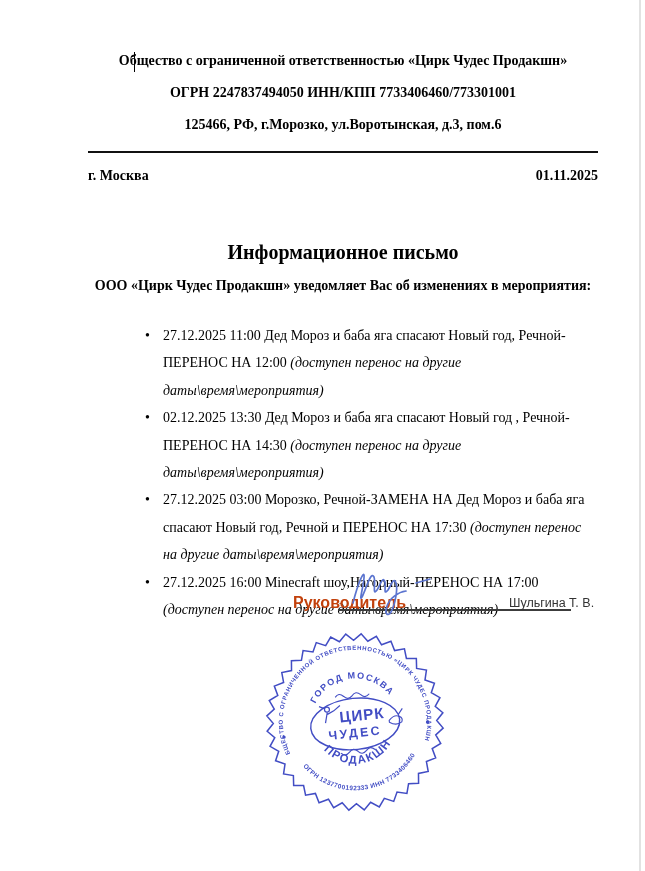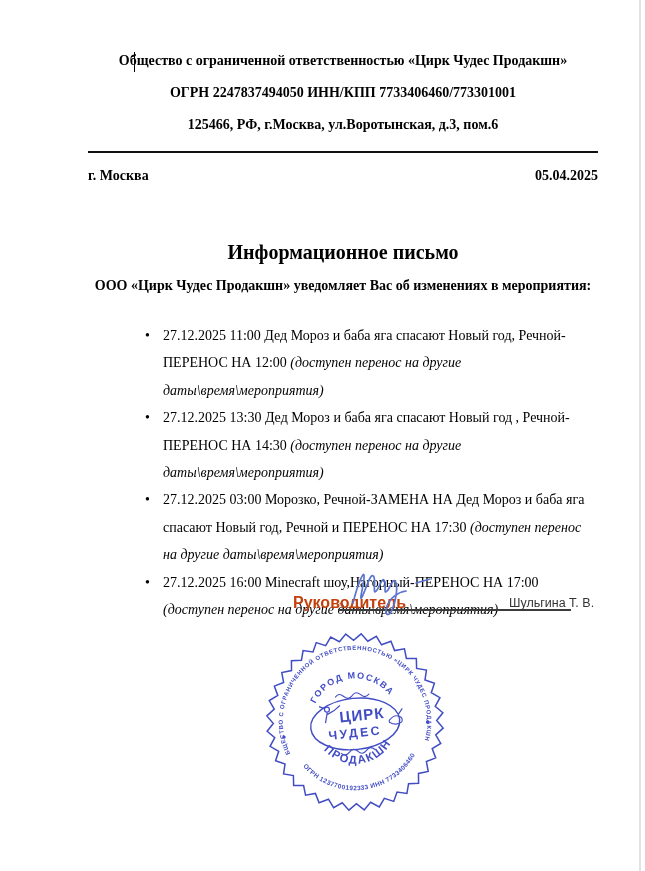--- a/index.html
+++ b/index.html
@@ -41,40 +41,40 @@
 </style>
 </head>
 <body>
 
 <div class="abs page-edge"></div>
 
 <div class="abs caret"></div>
 
 <div class="abs content-center hdr" style="top:53px">Общество с ограниченной ответственностью «Цирк Чудес Продакшн»</div>
 <div class="abs content-center hdr" style="top:85px">ОГРН 2247837494050  ИНН/КПП 7733406460/773301001</div>
-<div class="abs content-center hdr" style="top:117px">125466, РФ, г.Москва, ул.Воротынская, д.3, пом.6</div>
+<div class="abs content-center hdr" style="top:117px">125466, РФ, г.Морозко, ул.Воротынская, д.3, пом.6</div>
 
 <div class="abs rule"></div>
 
 <div class="abs cityrow">
   <span>г. Москва</span>
-  <span>05.04.2025</span>
+  <span>01.11.2025</span>
 </div>
 
 <div class="abs content-center title">Информационное письмо</div>
 <div class="abs content-center intro">ООО «Цирк Чудес Продакшн» уведомляет Вас об изменениях в мероприятия:</div>
 
 <div class="abs list">
   <div class="list-item">
     <span class="bullet">•</span>
     <span><span>27.12.2025 11:00 Дед Мороз и баба яга спасают Новый год, Речной-ПЕРЕНОС НА 12:00 </span><span class="note">(доступен перенос на другие даты\время\мероприятия)</span></span>
   </div>
   <div class="list-item">
     <span class="bullet">•</span>
-    <span><span>27.12.2025 13:30 Дед Мороз и баба яга спасают Новый год , Речной-ПЕРЕНОС НА 14:30 </span><span class="note">(доступен перенос на другие даты\время\мероприятия)</span></span>
+    <span><span>02.12.2025 13:30 Дед Мороз и баба яга спасают Новый год , Речной-ПЕРЕНОС НА 14:30 </span><span class="note">(доступен перенос на другие даты\время\мероприятия)</span></span>
   </div>
   <div class="list-item">
     <span class="bullet">•</span>
     <span><span>27.12.2025 03:00 Морозко, Речной-ЗАМЕНА НА Дед Мороз и баба яга спасают Новый год, Речной и ПЕРЕНОС НА 17:30 </span><span class="note">(доступен перенос на другие даты\время\мероприятия)</span></span>
   </div>
   <div class="list-item">
     <span class="bullet">•</span>
     <span><span>27.12.2025 16:00 Minecraft шоу,Нагорный-ПЕРЕНОС НА 17:00 </span><span class="note">(доступен перенос на другие даты\время\мероприятия)</span></span>
   </div>
 </div>

